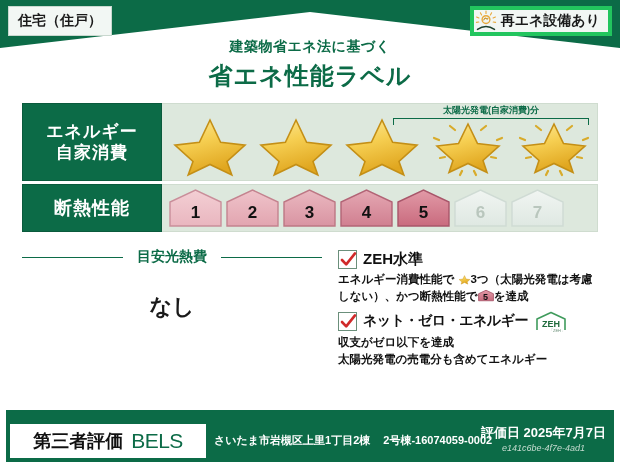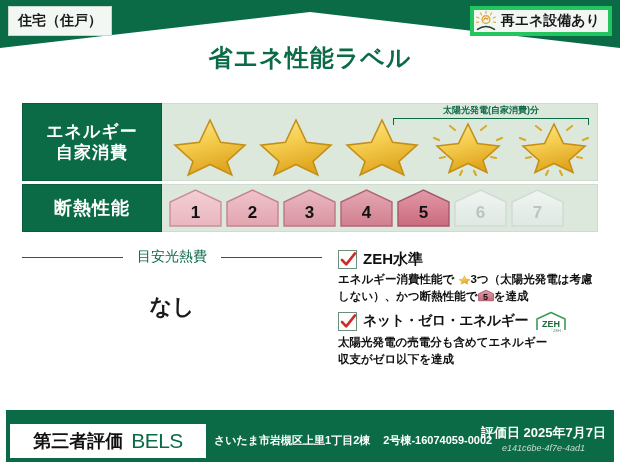--- a/index.html
+++ b/index.html
@@ -129,21 +129,21 @@
   .hbadge.on span { color: #111111; }
   .hbadge.off span { color: #b9c6bd; }
 
   
   .cost-box {
     position: absolute; left: 22px; top: 248px;
     width: 300px; z-index: 5;
   }
   .cost-head {
     display: flex; align-items: center; gap: 14px;
-    font-size: 14px; font-weight: normal; color: #0c6b47;
+    font-size: 14px; font-weight: bold; color: #0c6b47;
   }
   .cost-head .rule { flex: 1; height: 1px; background: #0c6b47; }
   .cost-value {
     margin-top: 26px; text-align: center;
     font-size: 22px; font-weight: bold; color: #1a1a1a;
   }
 
   
   .claims {
     position: absolute; left: 338px; top: 250px;
@@ -240,20 +240,21 @@
         </g>
         <circle cx="12" cy="9.6" r="3.9" fill="none" stroke="#e8a83a" stroke-width="1.4"></circle>
         <path d="M9.8 9.9 q1.1 -2.6 2.6 -1.3 q1.3 1.2 1.6 -0.6" fill="none" stroke="#c98f22" stroke-width="1.1" stroke-linecap="round"></path>
         <path d="M3.5 19.4 Q12 13.8 20.5 19.4" fill="none" stroke="#1d3f2c" stroke-width="1.5" stroke-linecap="round"></path>
       </svg>
     </span>
     <span>再エネ設備あり</span>
   </div>
 
   <div class="titles">
+    <div class="title-sub">建築物省エネ法に基づく</div>
     <div class="title-main">省エネ性能ラベル</div>
   </div>
 
   <div class="rating-table">
 
     <div class="rating-row">
       <div class="rowlabel">
         <span>エネルギー</span>
         <span>自家消費</span>
       </div>
@@ -462,22 +463,22 @@
         <span class="claim-title tight">ネット・ゼロ・エネルギー</span>
         <span class="zeh-logo">
           <svg viewBox="0 0 34 22">
             <path d="M3 20 L3 9 L17 2.5 L31 9 L31 20" fill="none" stroke="#3f9b5c" stroke-width="1.6" stroke-linejoin="round"></path>
             <text x="17" y="17" text-anchor="middle" font-family="Liberation Sans, sans-serif" font-size="9" font-weight="bold" fill="#1f6b3c">ZEH</text>
             <text x="31" y="22" text-anchor="end" font-family="Liberation Sans, sans-serif" font-size="4" fill="#6a8f78">「ZEH」</text>
           </svg>
         </span>
       </div>
       <div class="claim-desc">
+        <div>収支がゼロ以下を達成</div>
         <div>太陽光発電の売電分も含めてエネルギー</div>
-        <div>収支がゼロ以下を達成</div>
       </div>
     </div>
 
   </div>
 
   <div class="footer">
     <div class="bels-box">
       <span class="bels-jp">第三者評価</span>
       <span class="bels-en">BELS</span>
     </div>

